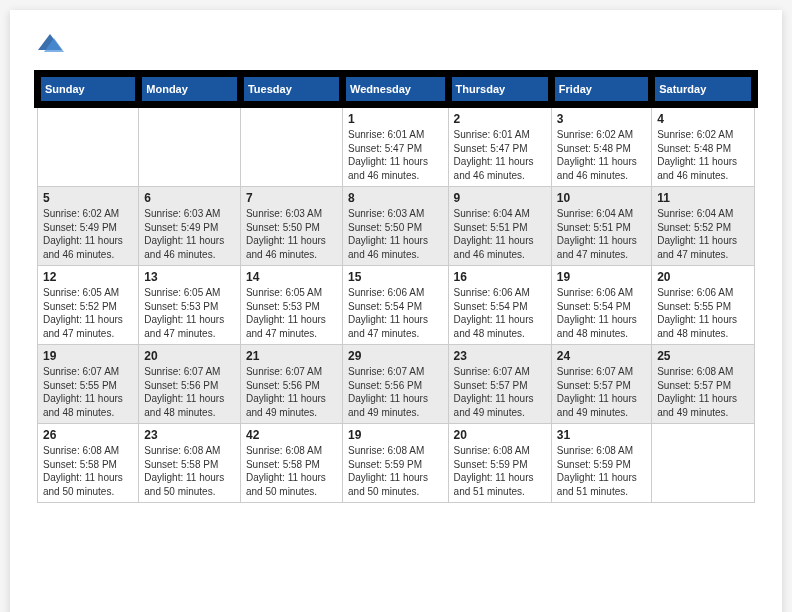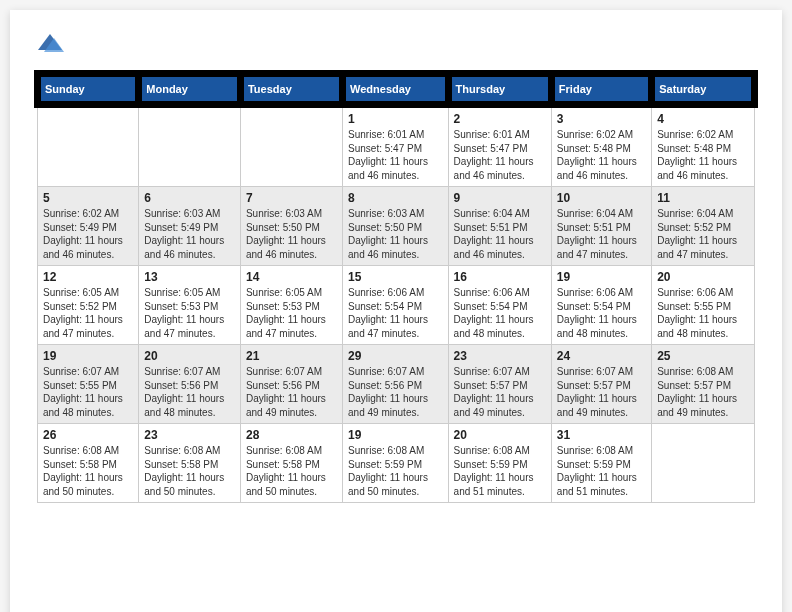--- a/index.html
+++ b/index.html
@@ -309,21 +309,21 @@
 Sunset: 5:58 PM
 Daylight: 11 hours and 50 minutes.</div>
           </td>
           <td>
             <div class="day-num">23</div>
             <div class="day-info" style="white-space: pre-line;">Sunrise: 6:08 AM
 Sunset: 5:58 PM
 Daylight: 11 hours and 50 minutes.</div>
           </td>
           <td>
-            <div class="day-num">28</div>
+            <div class="day-num">42</div>
             <div class="day-info" style="white-space: pre-line;">Sunrise: 6:08 AM
 Sunset: 5:58 PM
 Daylight: 11 hours and 50 minutes.</div>
           </td>
           <td>
             <div class="day-num">19</div>
             <div class="day-info" style="white-space: pre-line;">Sunrise: 6:08 AM
 Sunset: 5:59 PM
 Daylight: 11 hours and 50 minutes.</div>
           </td>

